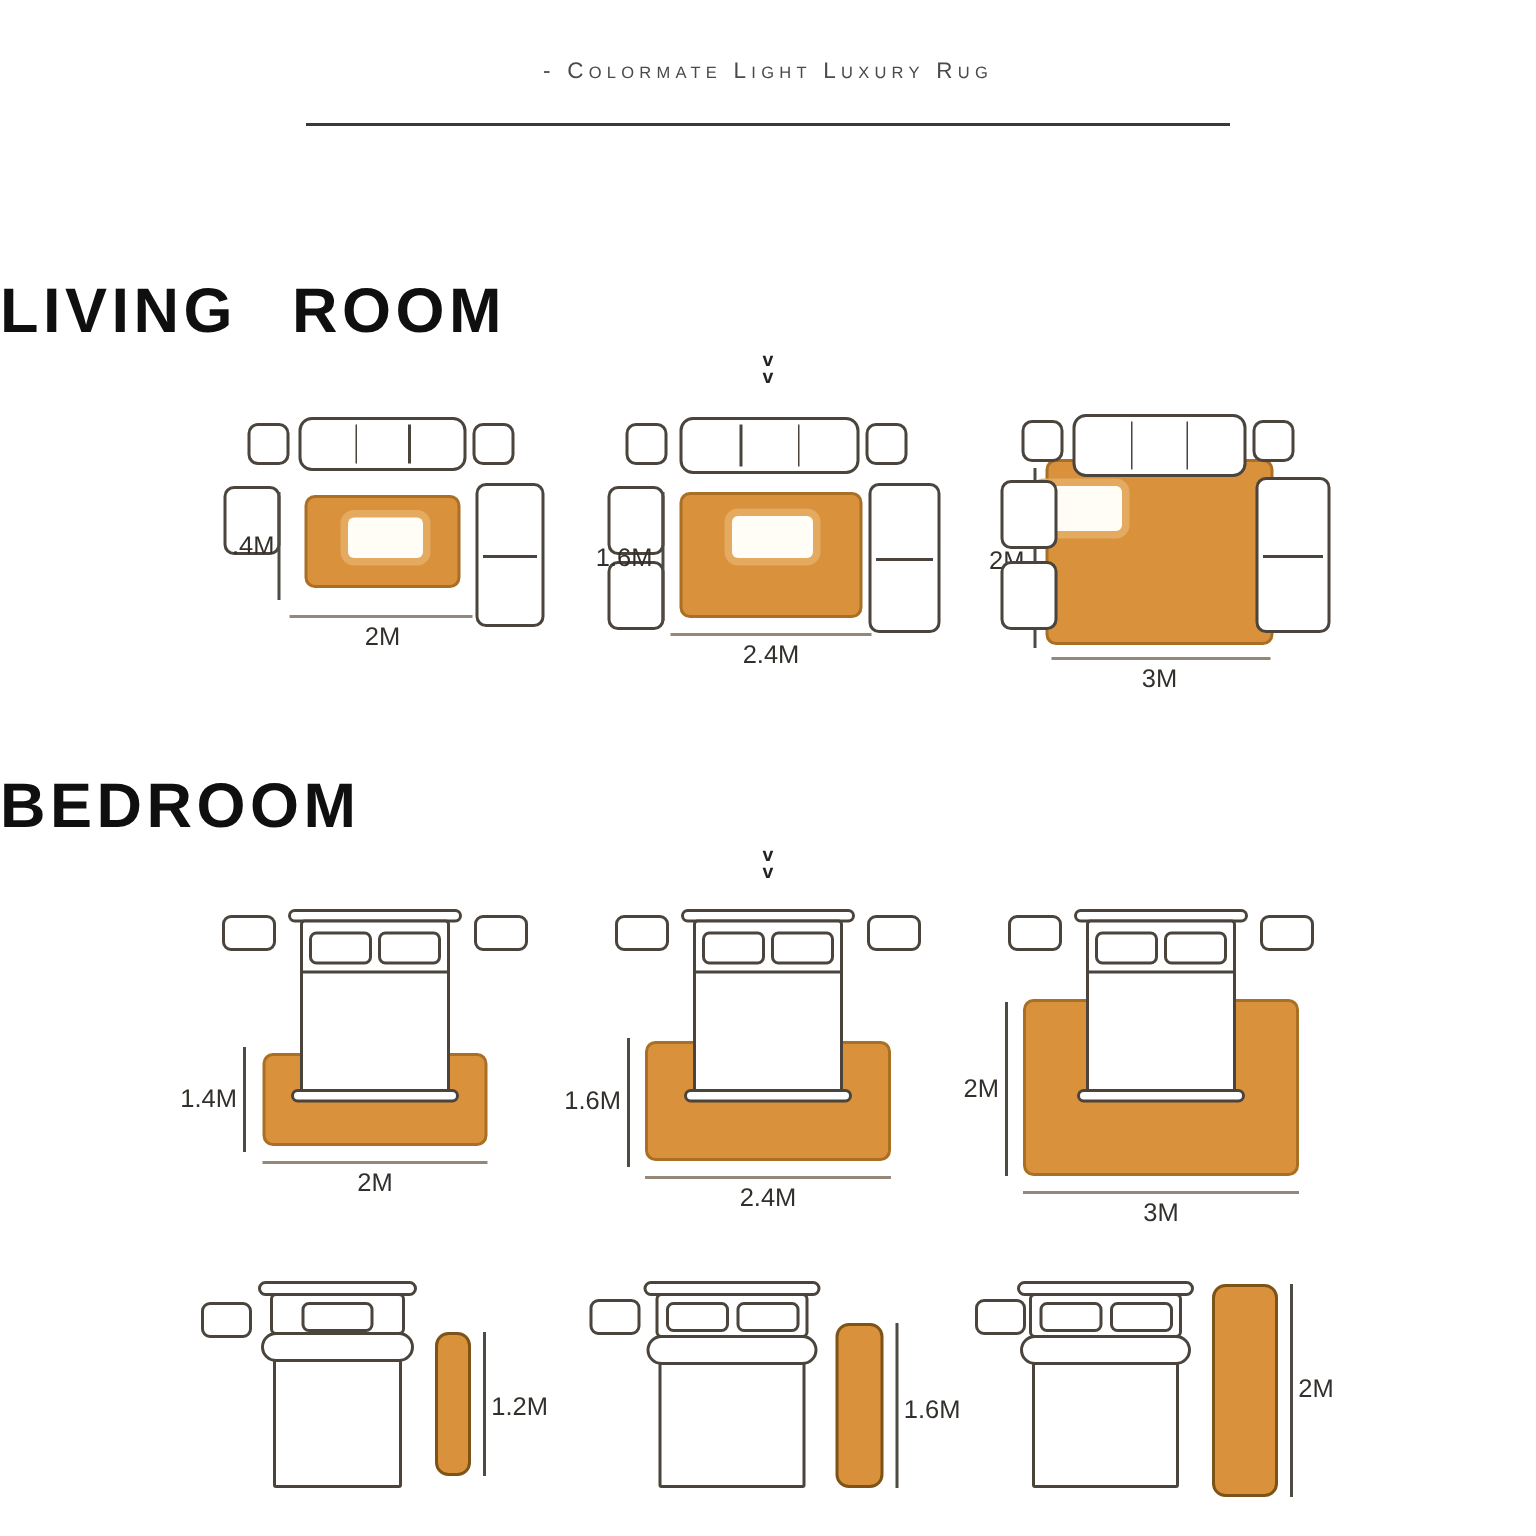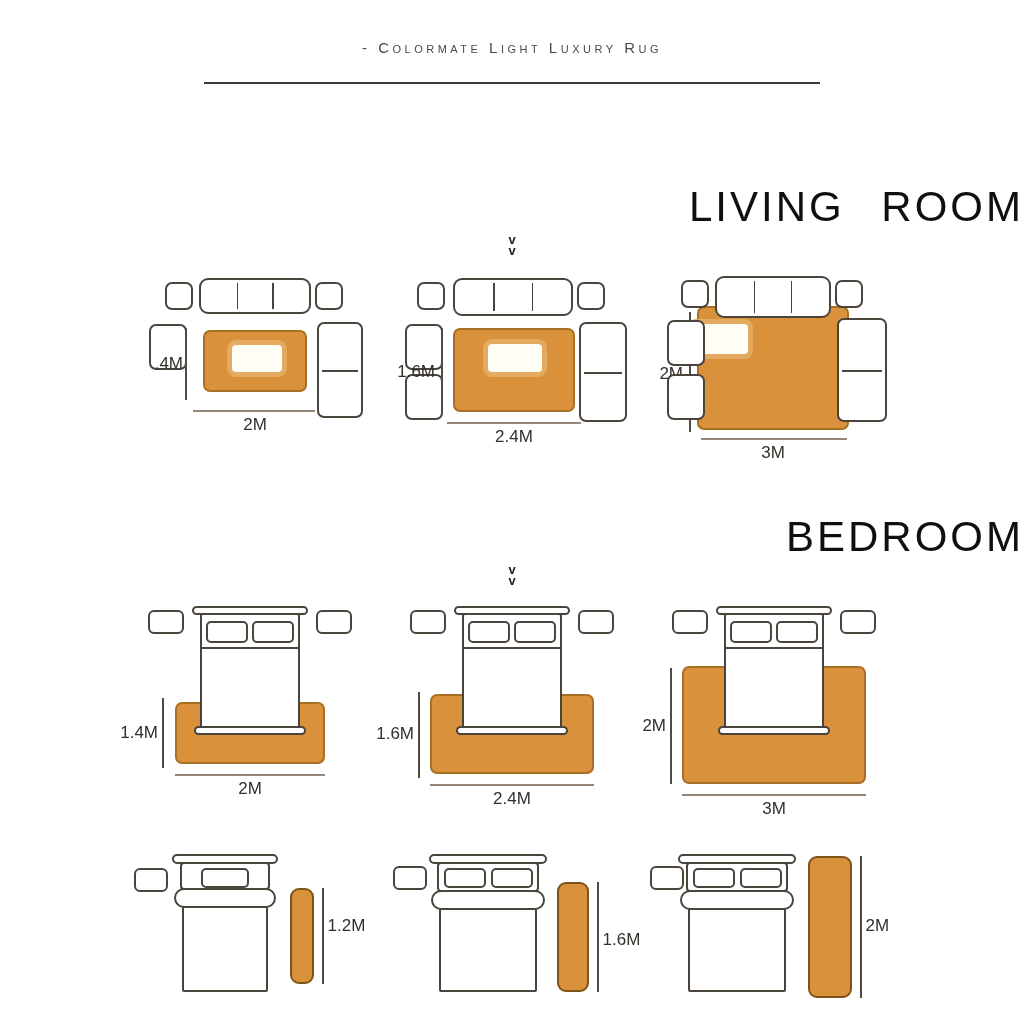--- a/index.html
+++ b/index.html
@@ -14,21 +14,21 @@
   }
   .hdr .sub{
     margin-top:9px;font-size:15px;letter-spacing:3.5px;color:#4a4a4a;
     font-variant:small-caps;text-transform:capitalize;
   }
   .hdr .rule{
     margin:26px auto 0 auto;width:616px;height:0;border-top:2px solid #3a3a3a;
   }
   
   .sec-h{
-    text-align:right;font-size:42px;font-weight:400;color:#0f0f0f;
+    text-align:left;font-size:42px;font-weight:700;color:#0f0f0f;
     letter-spacing:3px;word-spacing:22px;line-height:1;
   }
   .sec-h.living{margin-top:102px;}
   .sec-h.bedroom{margin-top:52px;}
   .chev{
     text-align:center;margin-top:8px;line-height:8px;color:#222;
     font-size:13px;font-weight:700;
   }
   .chev span{display:block;height:11px;}
   
@@ -144,21 +144,21 @@
   .rd .ns{border-radius:6px;width:34px;height:24px;}
   
   .rd1 .ns{left:12px;top:16px;}
   .rd1 .hb{left:50px;top:2px;width:106px;}
   .rd1 .headsec{left:58px;top:10px;width:90px;height:28px;border-radius:4px;}
   .rd1 .pillow{left:19px;width:48px;}
   .rd1 .bolster{left:52px;top:36px;width:102px;height:20px;}
   .rd1 .body{left:60px;top:54px;width:86px;height:86px;border-radius:2px;}
   .rd1 .runner{left:168px;top:36px;width:24px;height:96px;}
   .rd1 .divline-v{left:200px;top:36px;height:96px;}
-  .rd1 .vl{left:206px;top:64px;}
+  .rd1 .vl{left:206px;top:76px;}
   
   .rd2 .ns{left:8px;top:14px;}
   .rd2 .hb{left:44px;top:2px;width:118px;}
   .rd2 .headsec{left:52px;top:10px;width:102px;height:30px;border-radius:4px;}
   .rd2 .p1{left:5px;width:42px;} .rd2 .p2{left:52px;width:42px;}
   .rd2 .bolster{left:46px;top:38px;width:114px;height:20px;}
   .rd2 .body{left:54px;top:56px;width:98px;height:84px;border-radius:2px;}
   .rd2 .runner{left:172px;top:30px;width:32px;height:110px;}
   .rd2 .divline-v{left:212px;top:30px;height:110px;}
   .rd2 .vl{left:218px;top:78px;}

